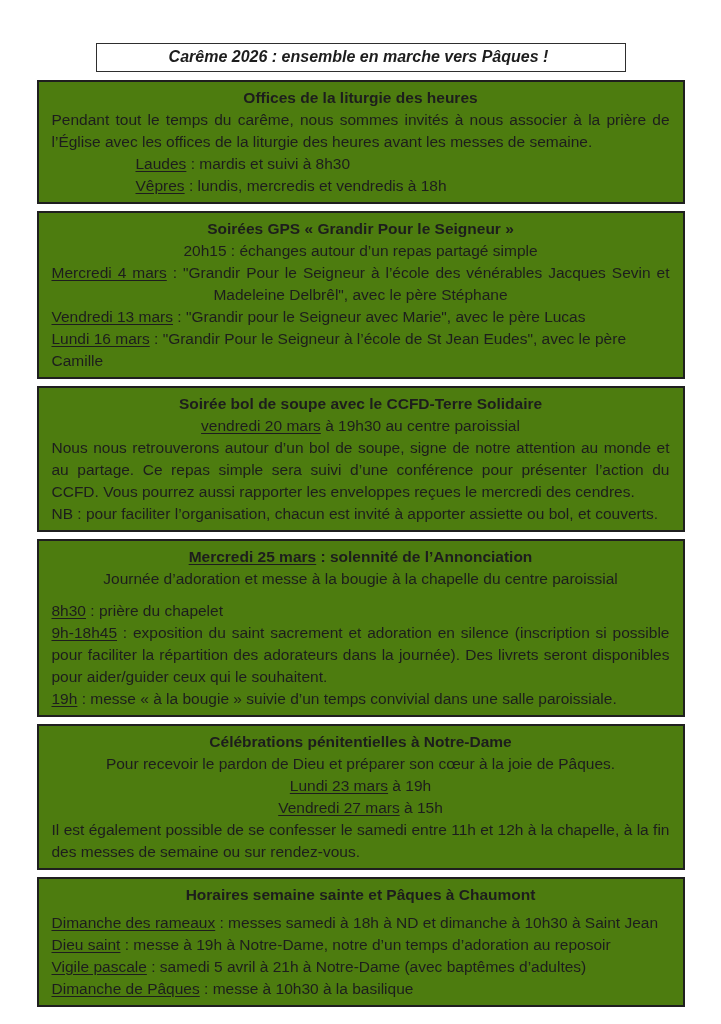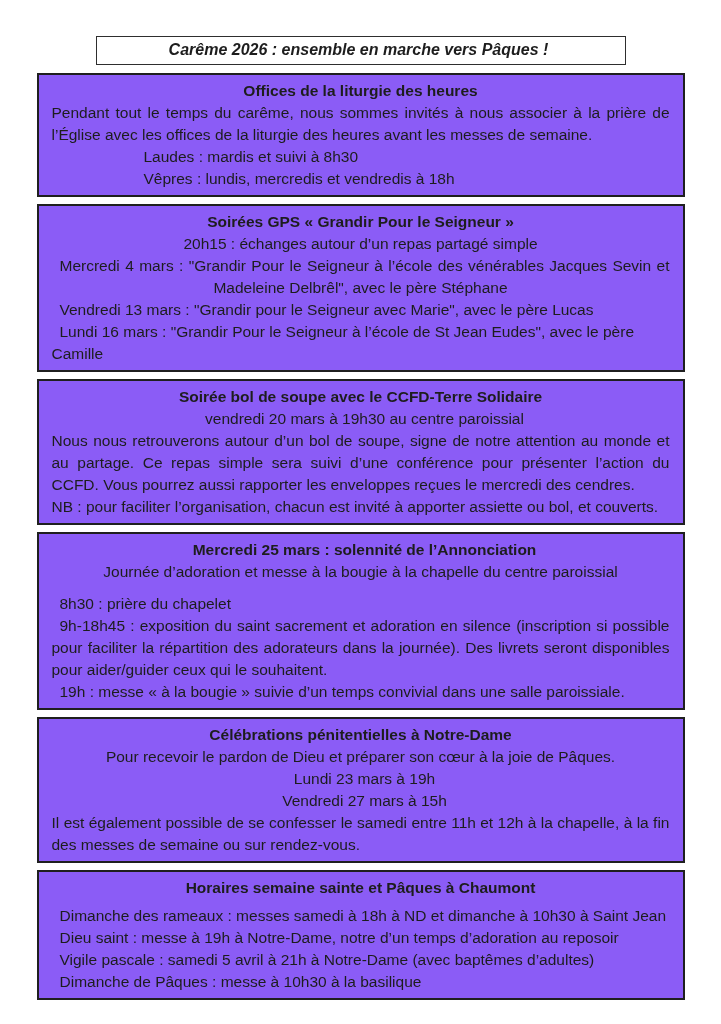--- a/index.html
+++ b/index.html
@@ -15,55 +15,55 @@
     font-size: 15.5px;
     line-height: 22px;
     color: #1d1d1d;
   }
   .page {
     padding-top: 34px;
   }
   .title-box {
     box-sizing: border-box;
     width: 530px;
-    margin: 2px auto 8px auto;
+    margin: 9px auto 8px auto;
     border: 1px solid #2e2e2e;
     padding: 2px 8px 3px 4px;
     text-align: center;
     font-weight: bold;
     font-style: italic;
     font-size: 16px;
   }
   .box {
     box-sizing: border-box;
     width: 648px;
     margin: 0 auto 7px auto;
     border: 2px solid #1f1f1f;
     padding: 4px 13px 5px 13px;
-    background: #8b5cf6;
+    background: #4d7c0f;
   }
   .box h2 {
     margin: 0;
     font-size: 15.5px;
     line-height: 23px;
     font-weight: bold;
     text-align: center;
   }
   p, .line {
     margin: 0;
   }
   .center { text-align: center; }
   .justify { text-align: justify; }
   .justify-last-center {
     text-align: justify;
     text-align-last: center;
   }
   .u {
+    text-decoration: underline;
     text-underline-offset: 2px;
-    margin-left: 8px;
   }
   .indent { padding-left: 84px; }
   .gap-sm { height: 6px; }
   .gap-md { height: 10px; }
 </style>
 </head>
 <body>
 
 <div class="page">
 

